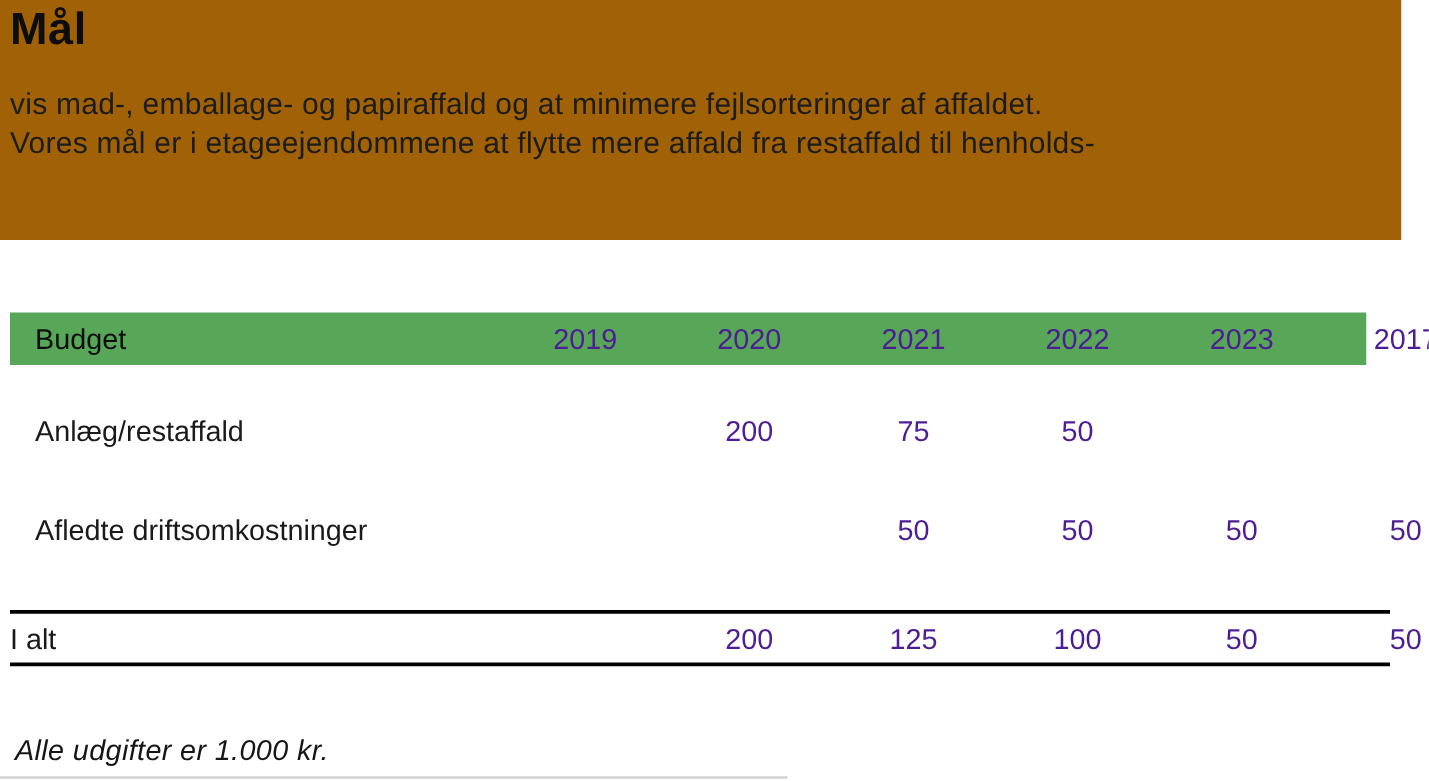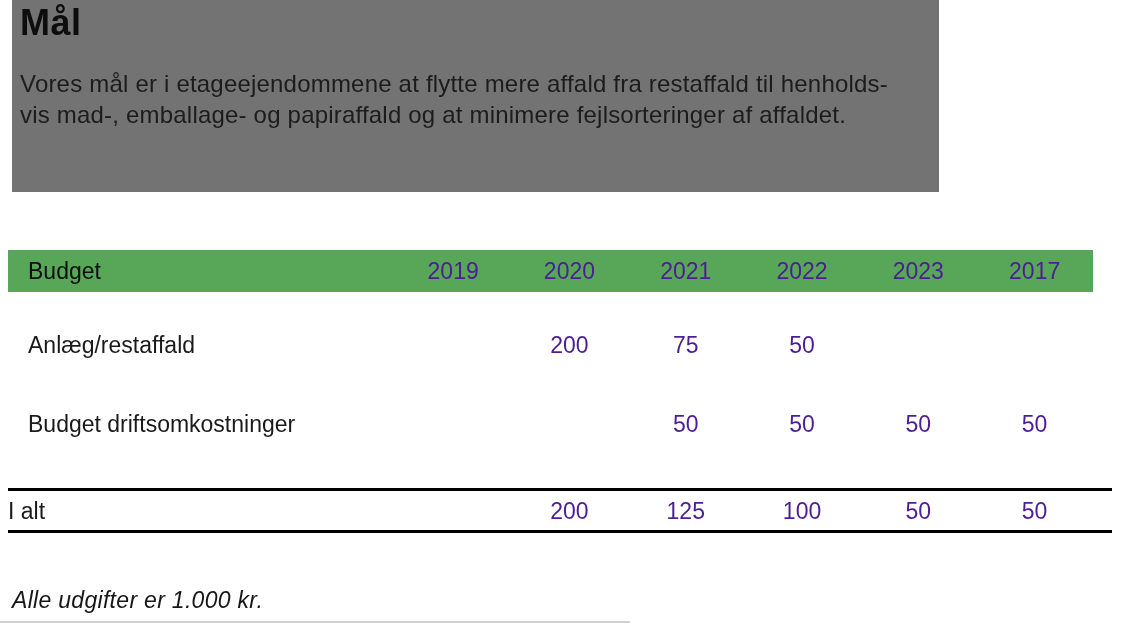--- a/index.html
+++ b/index.html
@@ -7,23 +7,23 @@
     width: 1143px; height: 625px;
     position: relative;
     background: #ffffff;
     color: #1a1a1a;
     font-family: "Liberation Sans", sans-serif;
     overflow: hidden;
   }
 
   
   .hero {
-    position: absolute; left: 12px; top: 0;
-    width: 927px; height: 192px;
-    background: #737373;
+    position: absolute; left: 0; top: 0;
+    width: 1121px; height: 192px;
+    background: #a16207;
   }
   .page-title {
     position: absolute; left: 8px; top: 2px;
     margin: 0;
     font-size: 36px; font-weight: 800;
     letter-spacing: 0.5px;
     color: #0d0d0d;
   }
   .intro {
     position: absolute; left: 8px; top: 68px;
@@ -31,20 +31,21 @@
     letter-spacing: 0.2px;
     color: #1c1c1c;
     white-space: nowrap;
   }
 
   
   .grid-row {
     display: grid;
     grid-template-columns: 387px repeat(6, 116.3px);
     align-items: center;
+    gap: 15px;
   }
   .thead {
     position: absolute; left: 8px; top: 250px;
     width: 1085px; height: 42px;
     background: #58a657;
     font-size: 23px;
   }
   .thead .row-label { padding-left: 20px; color: #0e0e0e; }
   .year-cell, .num-cell { text-align: center; color: #4c1d95; }
 
@@ -84,22 +85,22 @@
     width: 630px; height: 2px;
     background: #d2d2d2;
   }
 </style>
 </head>
 <body>
 
 <div class="hero">
   <h1 class="page-title">Mål</h1>
   <div class="intro">
+    <div>vis mad-, emballage- og papiraffald og at minimere fejlsorteringer af affaldet.</div>
     <div>Vores mål er i etageejendommene at flytte mere affald fra restaffald til henholds-</div>
-    <div>vis mad-, emballage- og papiraffald og at minimere fejlsorteringer af affaldet.</div>
   </div>
 </div>
 
 <div class="thead grid-row">
   <div class="row-label">Budget</div>
   <div class="year-cell">2019</div>
   <div class="year-cell">2020</div>
   <div class="year-cell">2021</div>
   <div class="year-cell">2022</div>
   <div class="year-cell">2023</div>
@@ -110,21 +111,21 @@
   <div class="row-label">Anlæg/restaffald</div>
   <div class="num-cell"></div>
   <div class="num-cell">200</div>
   <div class="num-cell">75</div>
   <div class="num-cell">50</div>
   <div class="num-cell"></div>
   <div class="num-cell"></div>
 </div>
 
 <div class="body-row row-2 grid-row">
-  <div class="row-label">Budget driftsomkostninger</div>
+  <div class="row-label">Afledte driftsomkostninger</div>
   <div class="num-cell"></div>
   <div class="num-cell"></div>
   <div class="num-cell">50</div>
   <div class="num-cell">50</div>
   <div class="num-cell">50</div>
   <div class="num-cell">50</div>
 </div>
 
 <div class="rule rule-top"></div>
 

